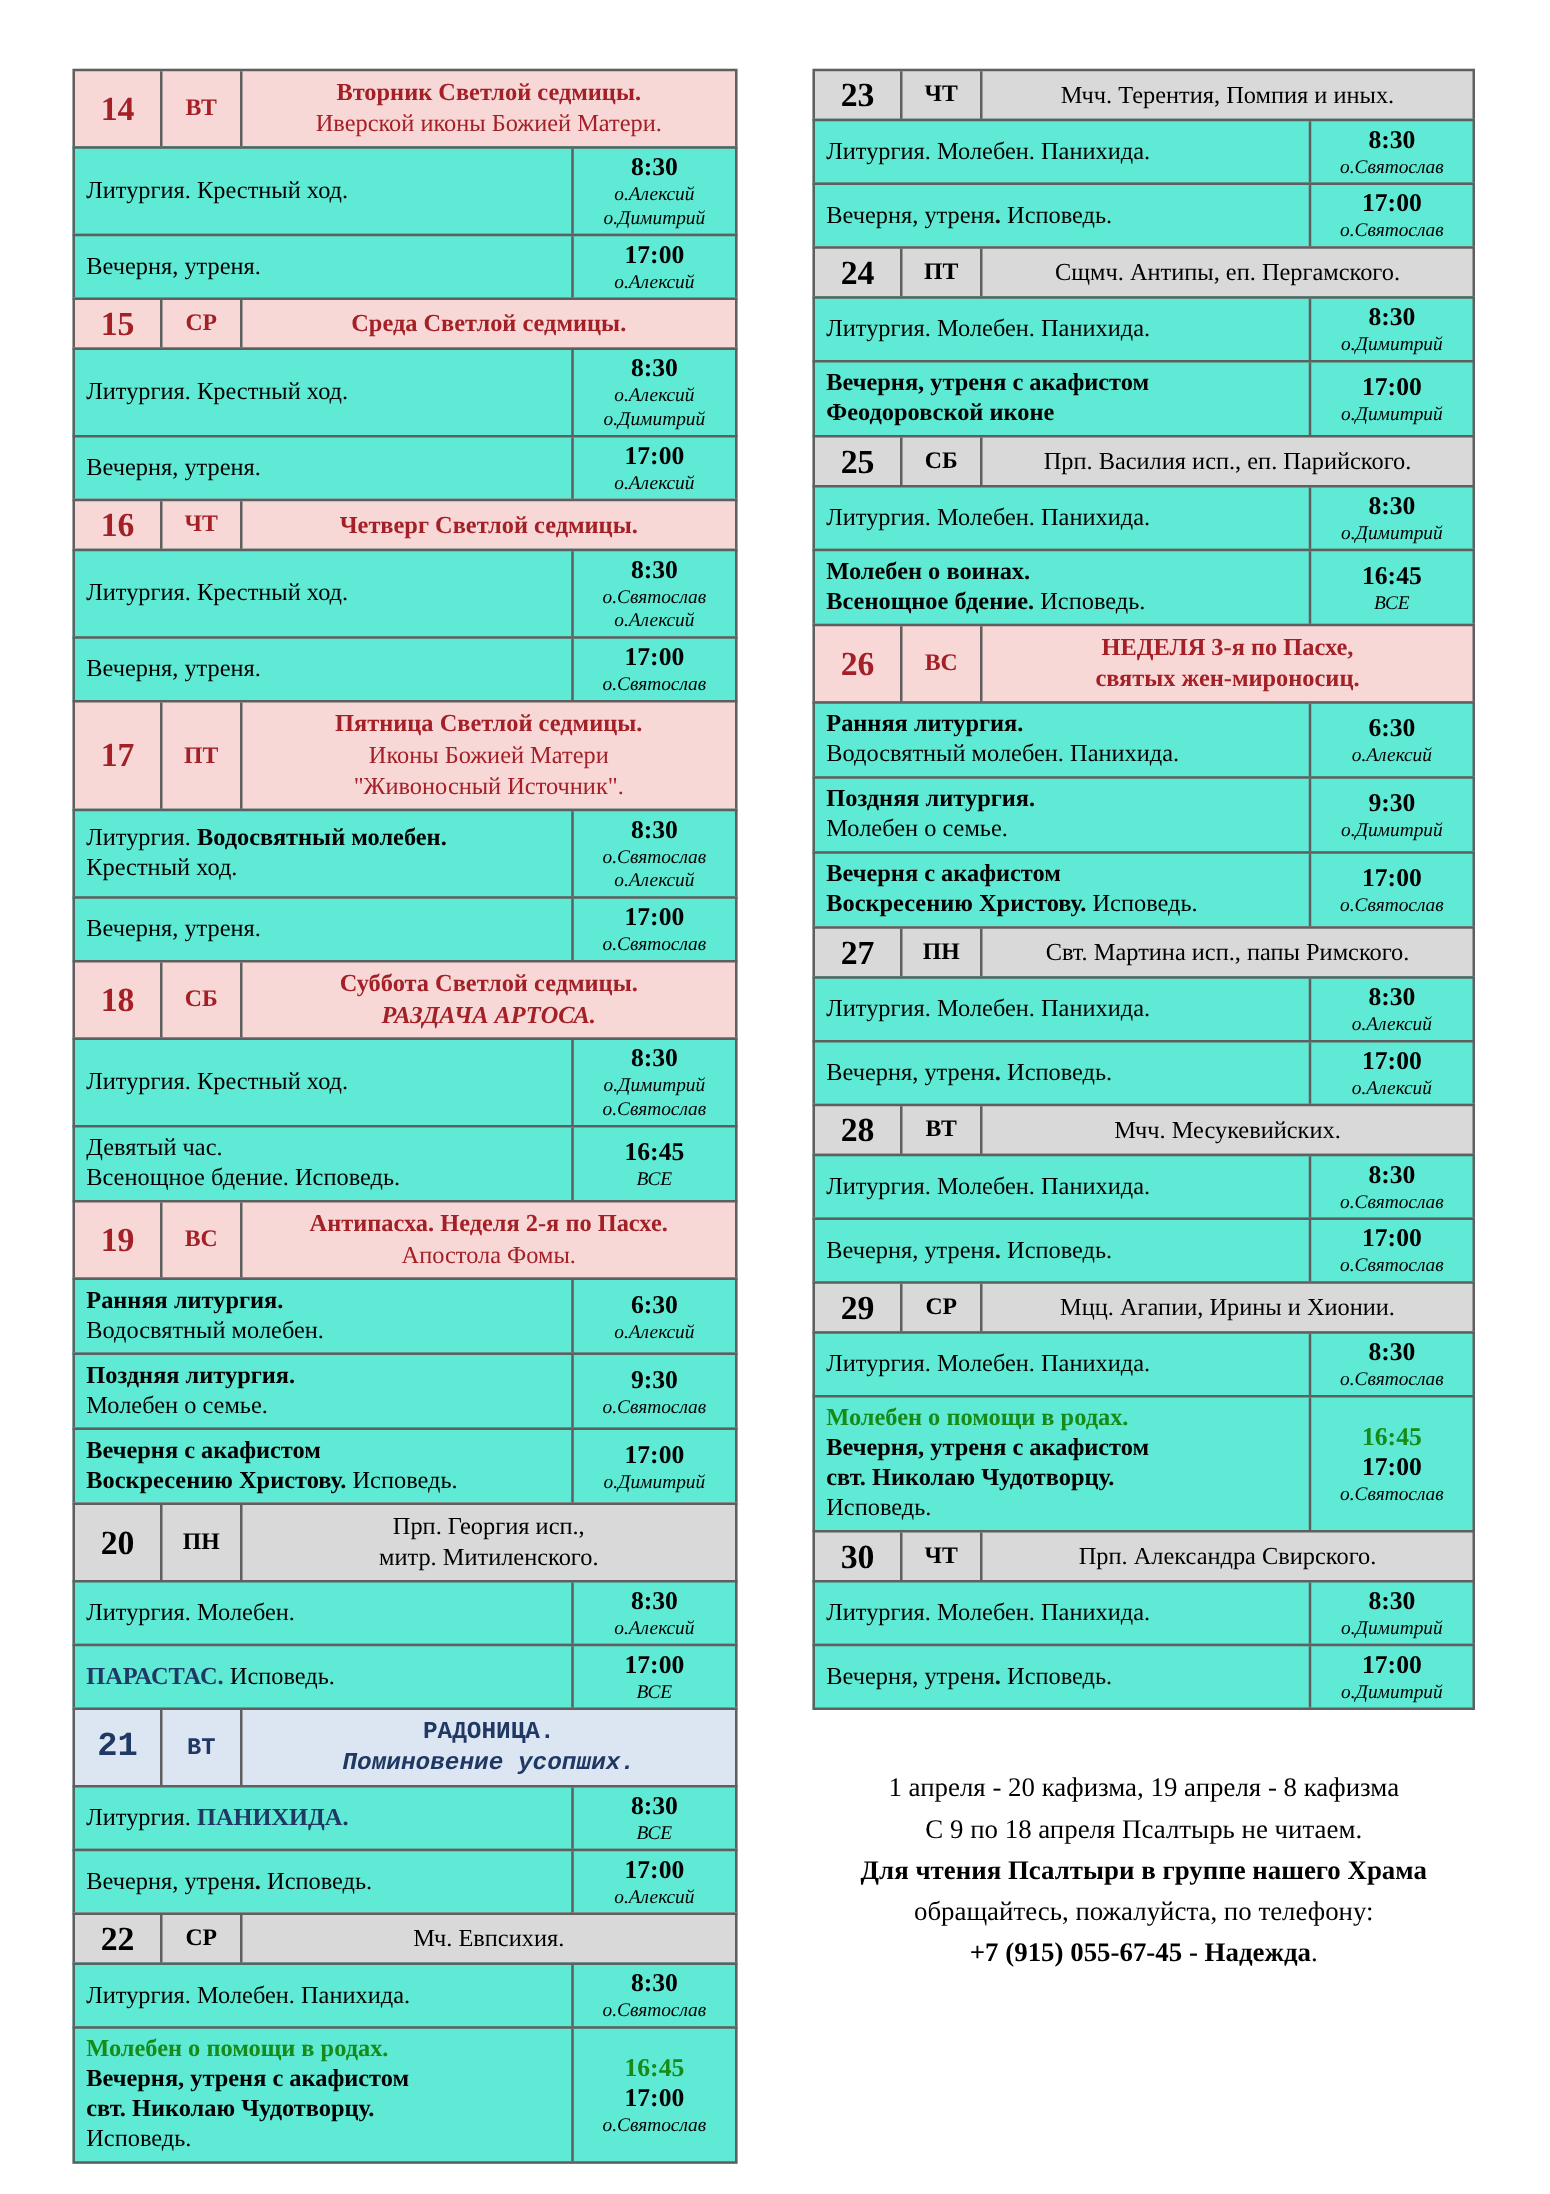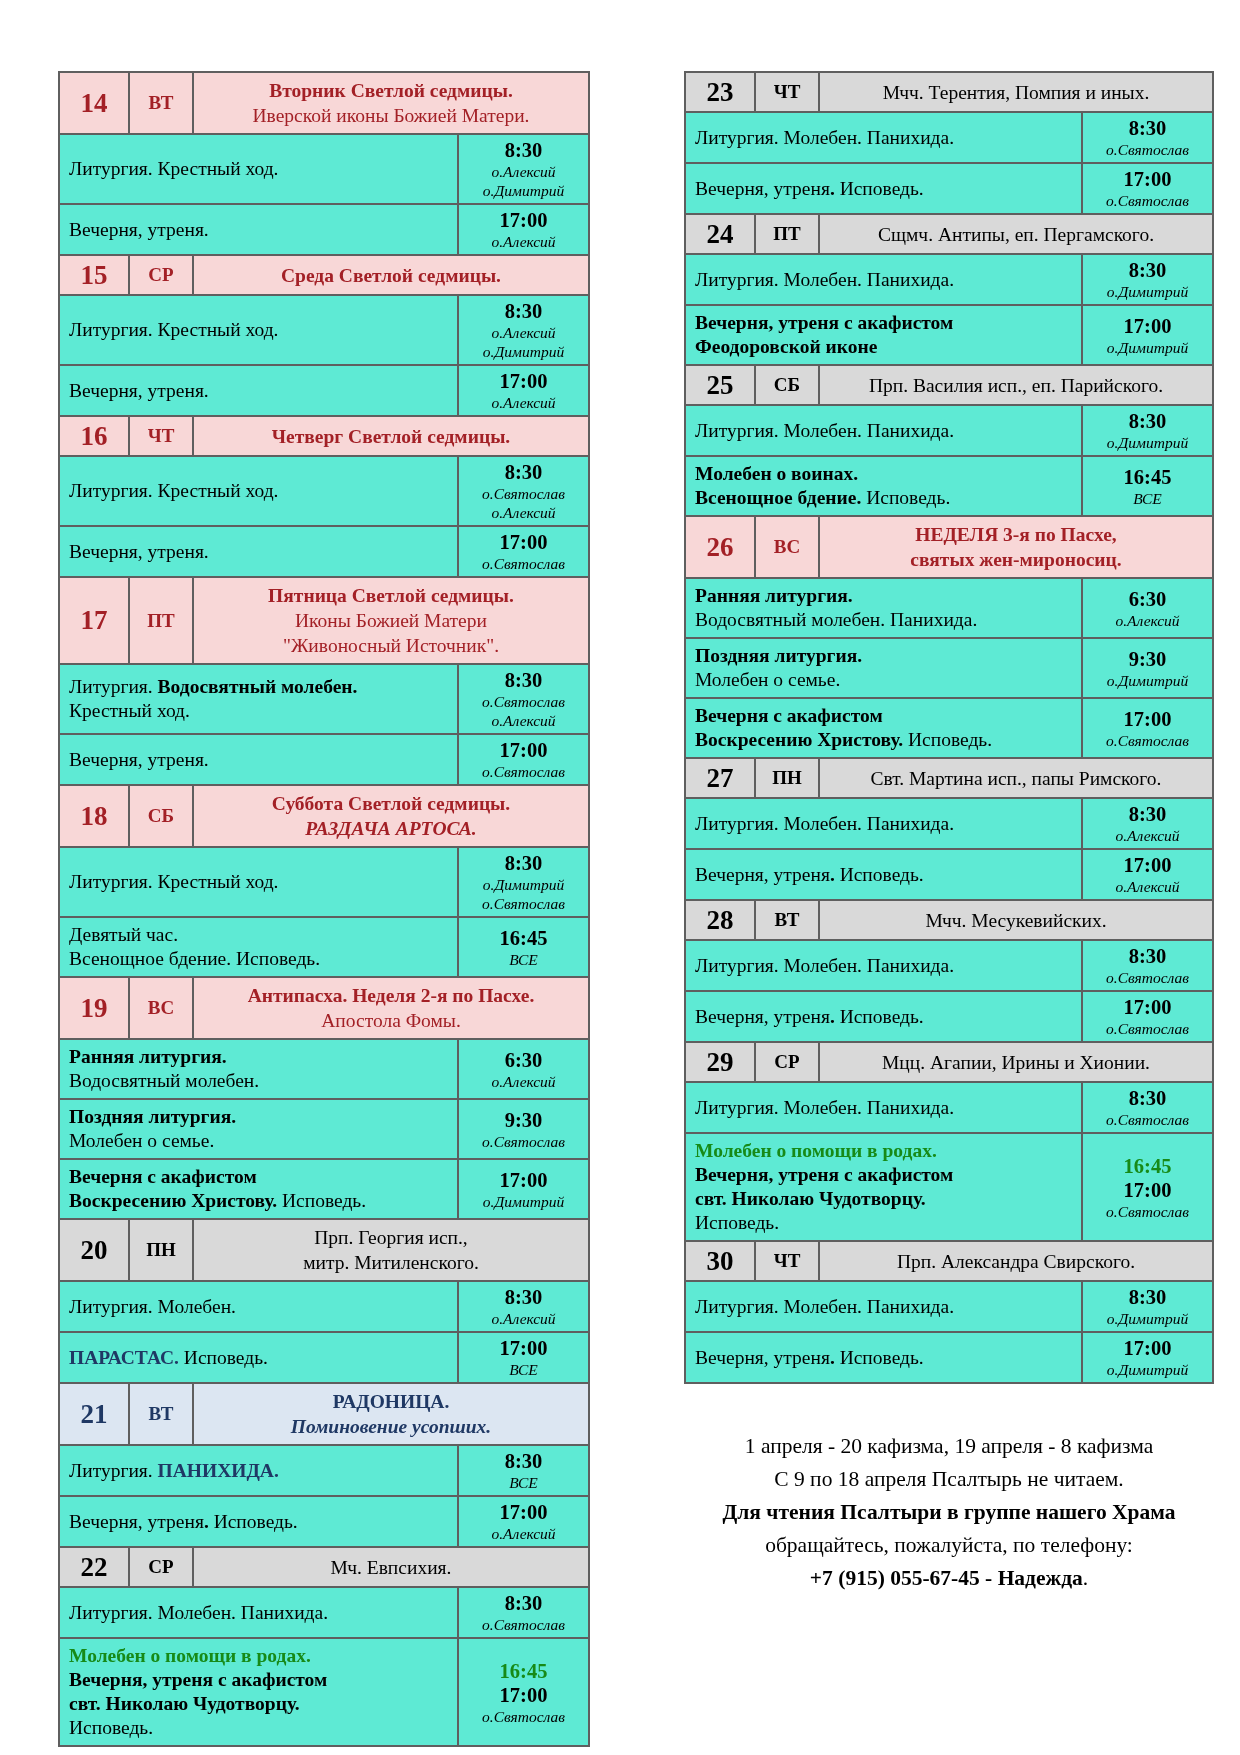--- a/index.html
+++ b/index.html
@@ -4,28 +4,28 @@
 <style>
   :root{
     --red:#a32026; --pink:#f8d7d7; --gray:#d9d9d9; --blue:#dce6f2;
     --navy:#1f3864; --green:#178a17; --border:#5f5f5f;
   }
   html,body{margin:0;padding:0;}
   body{
     width:1240px;height:1755px;background:#ffffff;position:relative;
     font-family:"Liberation Serif","DejaVu Serif",serif;color:#000;
   }
-  .col{position:absolute;top:55px;margin-top:16px;}
+  .col{position:absolute;top:55px;}
   .col-1{left:58px;width:532px;}
-  .col-2{left:684px;width:530px;}
+  .col-2{left:650px;width:530px;}
   .day-block + .day-block{margin-top:-2px;}
   .day-header{display:flex;border:2px solid var(--border);box-sizing:border-box;}
   .day-header.pink{background:var(--pink);color:var(--red);}
   .day-header.gray{background:var(--gray);color:#000;}
-  .day-header.blue{background:var(--blue);color:var(--navy);}
+  .day-header.blue{background:var(--blue);color:var(--navy);font-family:Liberation Mono, monospace;}
   .hcell{box-sizing:border-box;display:flex;align-items:center;justify-content:center;}
   .date-cell{width:68px;font-size:27px;font-weight:bold;}
   .weekday-cell{width:64px;font-size:19px;font-weight:bold;border-left:2px solid var(--border);}
   .title-cell{flex:1;border-left:2px solid var(--border);flex-direction:column;
     padding:5px 4px;min-height:38px;text-align:left;}
   .title-line{font-size:19.5px;line-height:25px;white-space:nowrap;}
   .service-row{display:flex;border:2px solid var(--border);box-sizing:border-box;
     margin-top:-2px;background:#5eead4;min-height:46px;}
   .desc-cell{flex:1;display:flex;flex-direction:column;justify-content:center;
     padding:5px 6px 5px 9px;box-sizing:border-box;}

